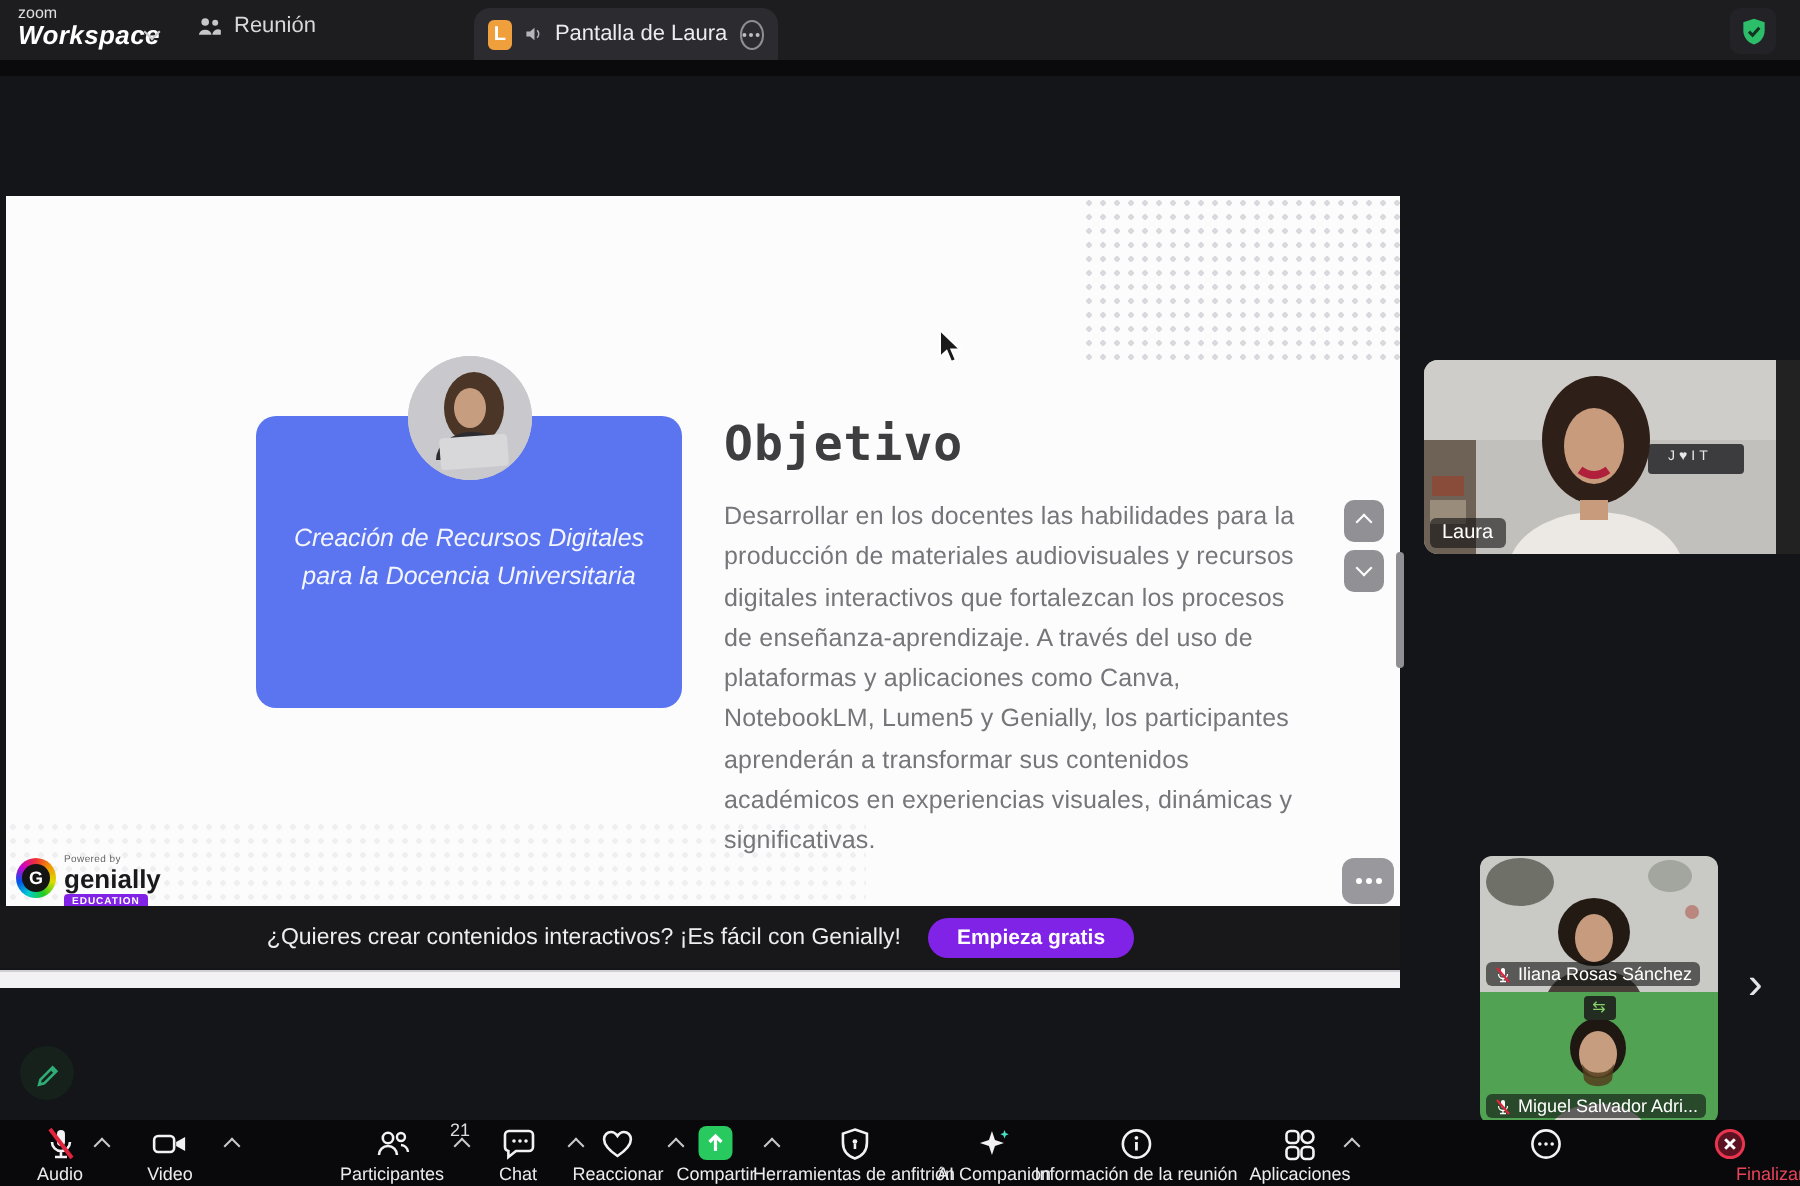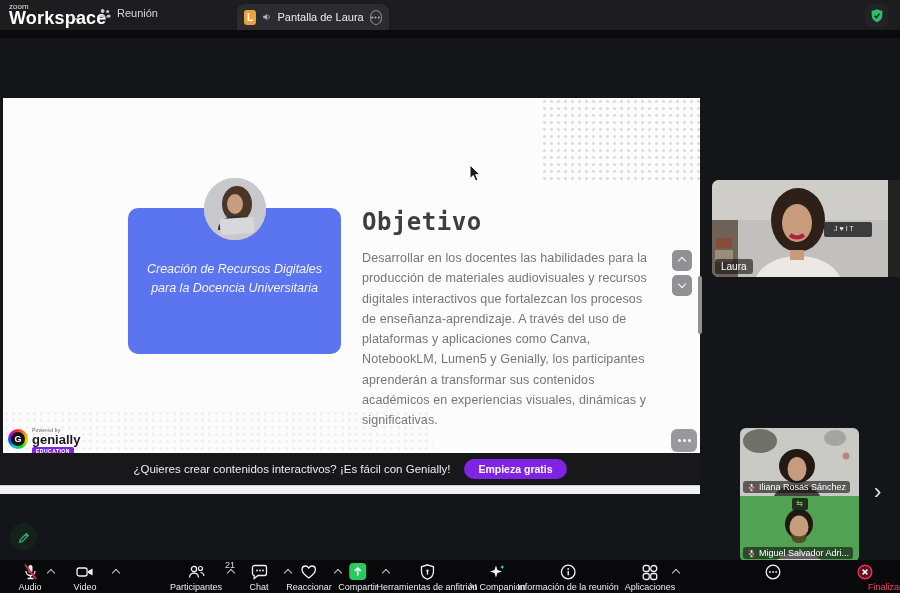--- a/index.html
+++ b/index.html
@@ -3,21 +3,21 @@
 <meta charset="utf-8">
 <style>
   * { margin:0; padding:0; box-sizing:border-box; }
   html,body { width:900px; height:593px; overflow:hidden; background:#000;
     font-family:"Liberation Sans", sans-serif; }
 
   
   .topbar { position:absolute; top:0; left:0; width:900px; height:30px; background:#1d1d20; }
   .brand { position:absolute; left:9px; top:2px; color:#fff; cursor:default; }
   .brand .z { font-size:8px; opacity:.85; line-height:9px; }
-  .brand .w { font-size:18px; font-weight:700; line-height:14px; letter-spacing:.2px; }
+  .brand .w { font-size:13px; font-weight:700; line-height:14px; letter-spacing:.2px;font-style:italic; }
   .caret { display:inline-block; width:6px; height:6px; border-left:1.5px solid #c9c9cd; border-top:1.5px solid #c9c9cd; }
   .caret.down { transform:rotate(-135deg); }
   .caret.up { transform:rotate(45deg); }
   .brand-caret { position:absolute; left:73px; top:13px; }
   .meet-tab { position:absolute; left:98px; top:7px; display:flex; gap:6px; color:#d8d8dc; font-size:11px; }
   .share-tab { position:absolute; left:237px; top:4px; width:152px; height:26px; background:#2c2c30;
     border-radius:8px 8px 0 0; display:flex; align-items:center; gap:6px; padding:0 7px; }
   .ltag { width:15px; height:15px; border-radius:3px; background:#ef9f3c; color:#fff; font-size:10px; font-weight:700;
     display:flex; align-items:center; justify-content:center; }
   .share-tab .lbl { color:#ececf0; font-size:11px; white-space:nowrap; flex:1; }

